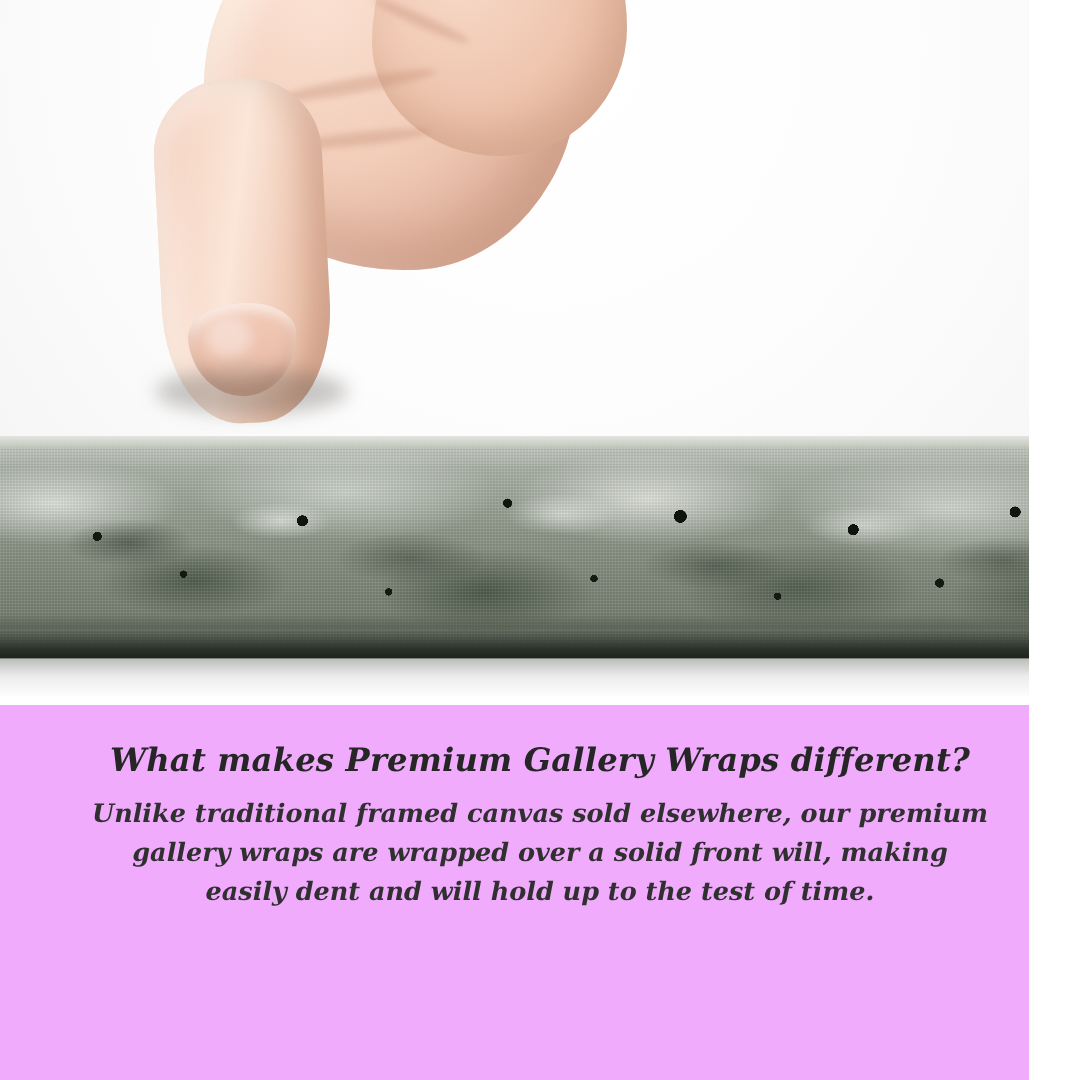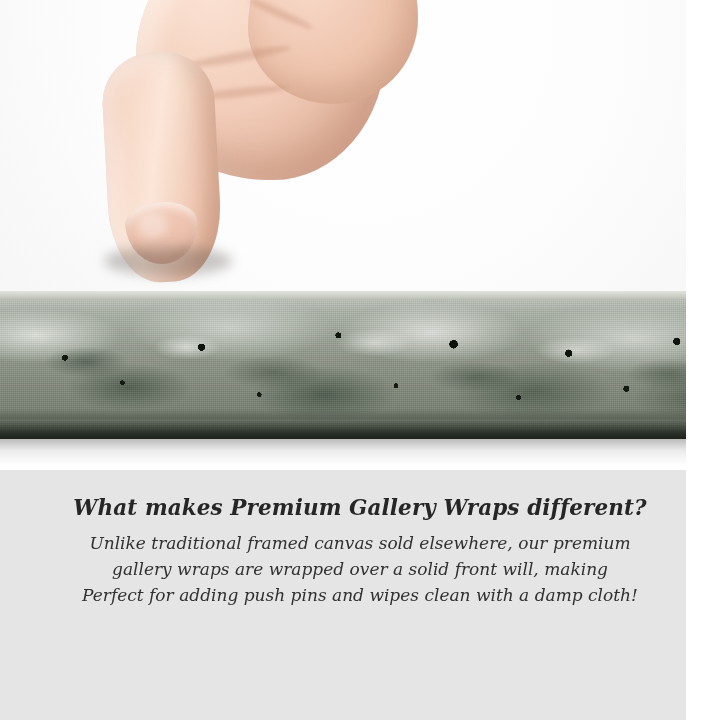--- a/index.html
+++ b/index.html
@@ -11,21 +11,21 @@
     width: 720px;
     height: 720px;
     overflow: hidden;
     font-family: "DejaVu Sans", sans-serif;
   }
 
   #page {
     position: relative;
     width: 686px;
     height: 720px;
-    background: #e5e5e5;
+    background: #f0abfc;
     overflow: hidden;
   }
 
   
   .photo-region {
     position: absolute;
     left: 0;
     top: 0;
     width: 720px;
     height: 470px;
@@ -241,21 +241,21 @@
     font-size: 21.5px;
     font-style: italic;
     font-weight: 700;
     letter-spacing: 0.1px;
     margin: 0 0 10px 0;
     color: #262626;
   }
   .caption .body {
     font-size: 17px;
     font-style: italic;
-    font-weight: 400;
+    font-weight: 700;
     line-height: 26px;
     color: #303030;
     margin: 0;
     padding: 0 24px;
   }
   .caption .body .ln { display: block; }
 </style>
 </head>
 <body>
 
@@ -287,17 +287,17 @@
     </div>
 
     <div class="under-shadow"></div>
   </div>
 
   <div class="caption">
     <p class="headline">What makes Premium Gallery Wraps different?</p>
     <p class="body">
       <span class="ln">Unlike traditional framed canvas sold elsewhere, our premium</span>
       <span class="ln">gallery wraps are wrapped over a solid front will, making</span>
-      <span class="ln">Perfect for adding push pins and wipes clean with a damp cloth!</span>
+      <span class="ln">easily dent and will hold up to the test of time.</span>
     </p>
   </div>
 
 </div>
 
 </body></html>

